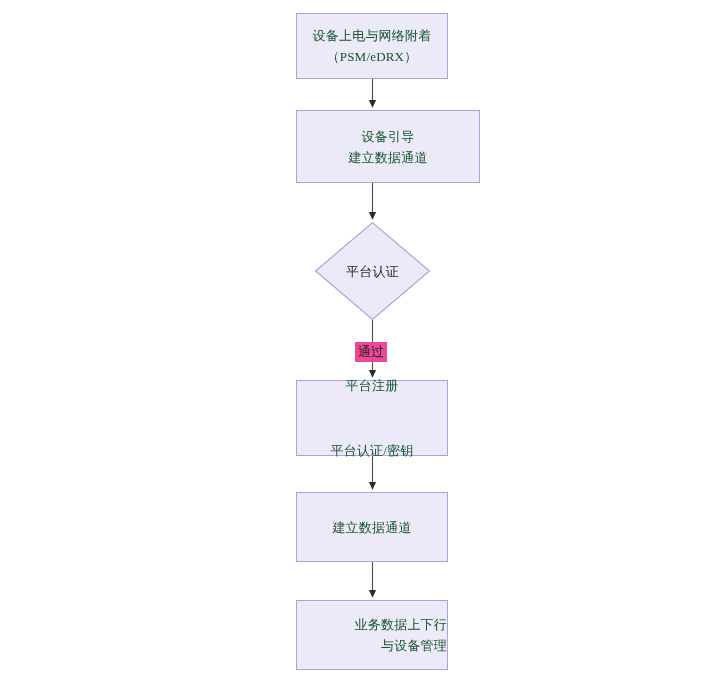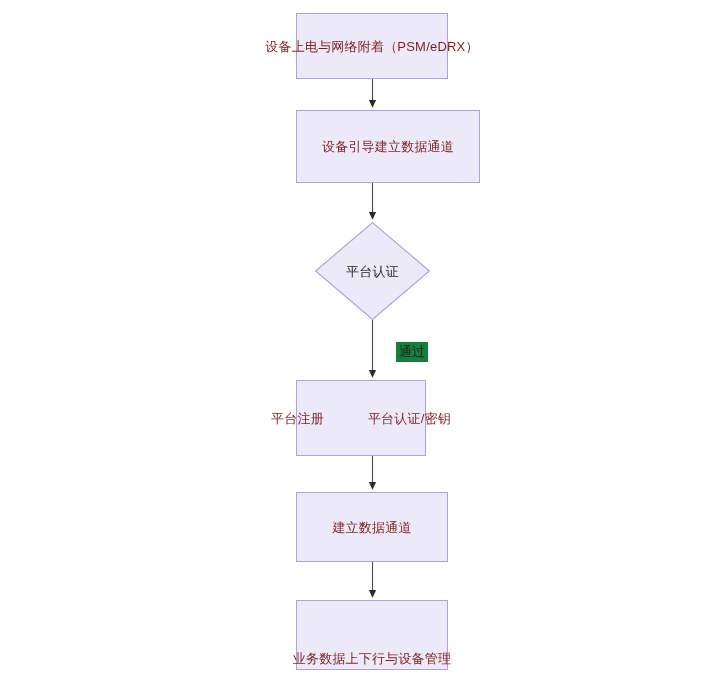--- a/index.html
+++ b/index.html
@@ -20,28 +20,30 @@
     top: 0;
     width: 726px;
     height: 700px;
   }
   .node {
     position: absolute;
     box-sizing: border-box;
     background: #ECEAF9;
     border: 1px solid #B49EE0;
     display: flex;
+    flex-direction: column;
     align-items: center;
     justify-content: center;
-    color: #7f1d1d;
+    color: #14532d;
     font-size: 13px;
     line-height: 21px;
     letter-spacing: 0.2px;
     text-align: center;
     white-space: nowrap;
+    font-family: Liberation Serif, serif;
   }
   .node-line {
     display: block;
   }
   .diamond-wrap {
     position: absolute;
     display: flex;
     align-items: center;
     justify-content: center;
   }
@@ -57,28 +59,27 @@
     z-index: 2;
     font-size: 13px;
     line-height: 21px;
     color: #1f1f1f;
     text-align: center;
     white-space: nowrap;
     letter-spacing: 0.2px;
   }
   .edge-label {
     position: absolute;
-    background: #15803d;
+    background: #ec4899;
     color: #1f1f1f;
     font-size: 13px;
     line-height: 18px;
     padding: 1px 3px;
     white-space: nowrap;
     z-index: 3;
-    margin-left: 41px;
   }
 </style>
 </head>
 <body>
 
 <svg id="flow-canvas" xmlns="http://www.w3.org/2000/svg" viewBox="0 0 726 700">
   <defs>
     <marker id="arrow" markerWidth="9" markerHeight="9" refX="7.2" refY="4.5" orient="auto" markerUnits="userSpaceOnUse">
       <path d="M0,0.8 L8,4.5 L0,8.2 z" fill="#2b2b2b"></path>
     </marker>
@@ -104,21 +105,21 @@
 
 <div class="diamond-wrap" style="left:315px; top:222px; width:115px; height:98px;">
   <svg class="diamond-shape" viewBox="0 0 115 98" preserveAspectRatio="none">
     <polygon points="57.5,0.6 114.4,49 57.5,97.4 0.6,49" fill="#ECEAF9" stroke="#B49EE0" stroke-width="1.2"></polygon>
   </svg>
   <span class="diamond-label">平台认证</span>
 </div>
 
 <div class="edge-label" style="left:355px; top:342px;">通过</div>
 
-<div class="node" style="left:296px; top:380px; width:130px; height:76px;gap:44px;">
+<div class="node" style="left:296px; top:380px; width:152px; height:76px;gap:44px;">
   <span class="node-line">平台注册</span>
   <span class="node-line">平台认证/密钥</span>
 </div>
 
 <div class="node" style="left:296px; top:492px; width:152px; height:70px;gap:28px;">
   <span class="node-line">建立数据通道</span>
 </div>
 
 <div class="node" style="left:296px; top:600px; width:152px; height:70px;align-items:flex-end;">
   <span class="node-line">业务数据上下行</span>

